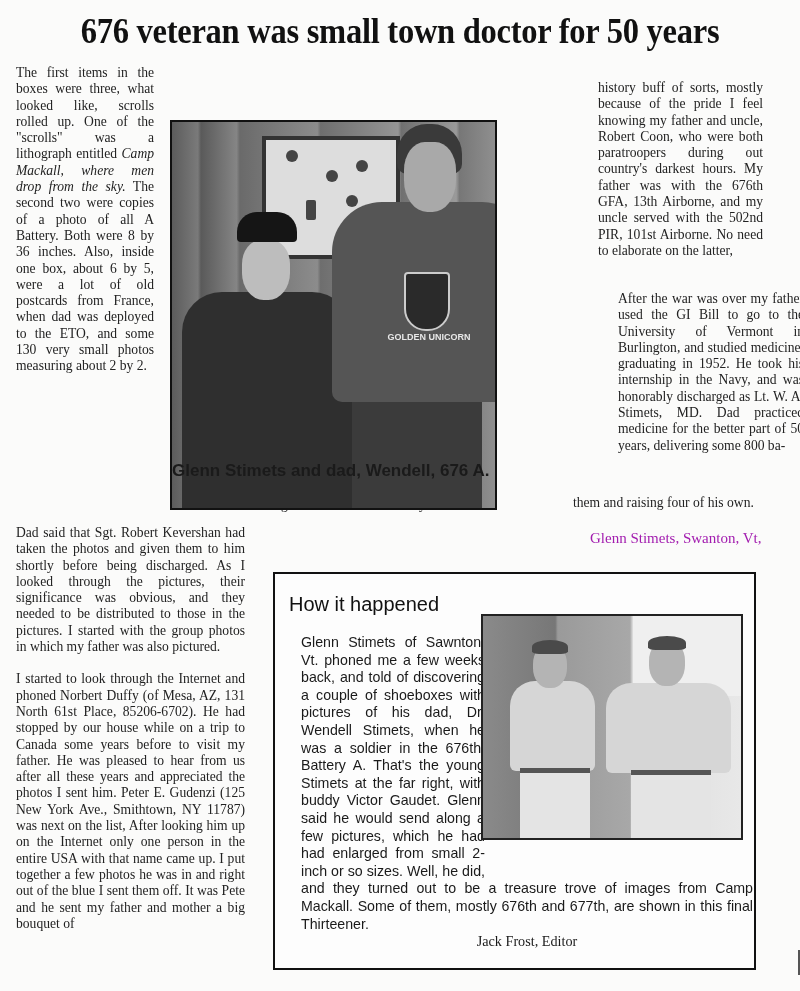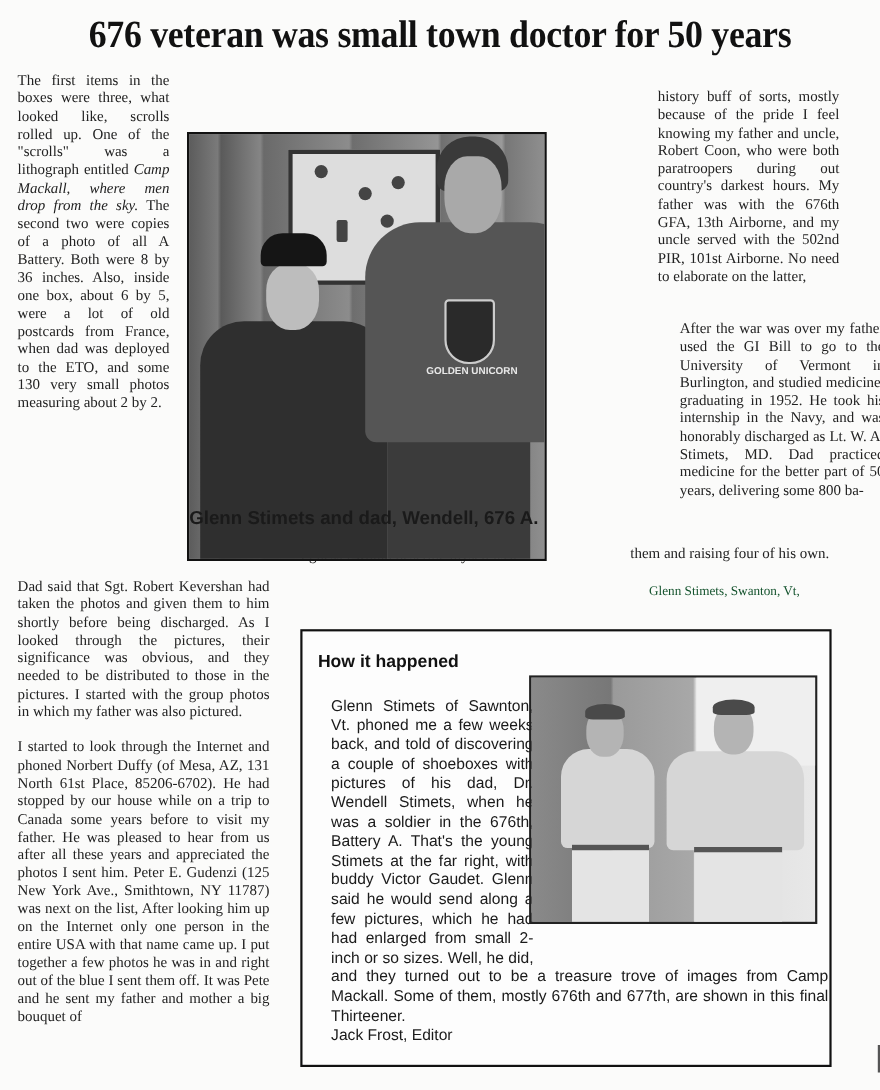--- a/index.html
+++ b/index.html
@@ -21,21 +21,21 @@
   }
   .serif-col p { margin: 0 0 16px 0; }
   .serif-col p.tight { margin: 0; }
   .serif-col em { font-style: italic; }
   .col1 { left: 16px; top: 65px; width: 138px; }
   .col-wide { left: 16px; top: 525px; width: 229px; }
   .col-mid { left: 273px; top: 497px; width: 230px; }
   .col-right-top { left: 598px; top: 80px; width: 165px; }
   .col-right-bot { left: 618px; top: 275px; width: 186px; }
   .bies-line { position: absolute; left: 573px; top: 495px; width: 215px; font-size: 13.6px; font-family: "Liberation Serif", serif; color: #222; }
-  .sig1 { position: absolute; left: 590px; top: 530px; font-size: 12px; font-family: "Liberation Serif", serif; color: #14532d; }
+  .sig1 { position: absolute; left: 590px; top: 530px; font-size: 15px; font-family: "Liberation Serif", serif; color: #a21caf; }
 
   .photo1 {
     position: absolute; left: 170px; top: 76px; width: 327px; height: 390px;
     border: 2px solid #111; box-sizing: border-box; overflow: hidden;
     background: linear-gradient(90deg, #5c5c5c 0%, #7a7a7a 8%, #5a5a5a 9%, #858585 20%, #6a6a6a 21%, #8c8c8c 45%, #6e6e6e 46%, #959595 70%, #707070 71%, #9a9a9a 88%, #777 89%, #8f8f8f 100%);
     margin-top: 44px;
   }
   .photo1 .frame { position: absolute; left: 90px; top: 14px; width: 130px; height: 115px; background: #ddd; border: 4px solid #333; }
   .photo1 .patch { position: absolute; width: 12px; height: 12px; border-radius: 50%; background: #444; }
   .photo1 .man-old { position: absolute; left: 10px; top: 90px; width: 175px; height: 300px; }
@@ -54,31 +54,31 @@
     position: absolute; left: 172px; top: 461px;
     font-family: "Liberation Sans", sans-serif; font-weight: bold; font-size: 17px; color: #1a1a1a;
   }
 
   .box {
     position: absolute; left: 273px; top: 572px; width: 483px; height: 398px;
     border: 2px solid #111; box-sizing: border-box; background: #fdfdfd;
   }
   .box-title {
     position: absolute; left: 14px; top: 19px; margin: 0;
-    font-family: "Liberation Sans", sans-serif; font-size: 16px; font-weight: bold; color: #111;
+    font-family: "Liberation Sans", sans-serif; font-size: 20px; font-weight: normal; color: #111;
   }
   .box-text {
     position: absolute; left: 26px; top: 60px; width: 452px;
     font-family: "Liberation Sans", sans-serif; font-size: 14.2px; line-height: 17.6px; color: #1a1a1a;
   }
   .box-text .float-photo {
     float: right; width: 262px; height: 229px; margin: 6px 0 4px 6px;
   }
   .box-text p { margin: 0; text-align: justify; }
-  .box-sig { text-align: left; }
+  .box-sig { text-align: center; font-family: Liberation Serif, serif; }
   .photo2 {
     position: absolute; left: 206px; top: 40px; width: 262px; height: 226px;
     border: 2px solid #222; box-sizing: border-box; overflow: hidden;
     background: linear-gradient(90deg, #8a8a8a 0%, #777 28%, #9a9a9a 29%, #a8a8a8 57%, #dcdcdc 58%, #e8e8e8 100%);
   }
   .photo2 .sky { position: absolute; left: 150px; top: 0; width: 112px; height: 80px; background: #efefef; }
   .photo2 .soldier { position: absolute; }
   .photo2 .s1 { left: 22px; top: 20px; width: 95px; height: 210px; }
   .photo2 .s2 { left: 118px; top: 12px; width: 135px; height: 220px; }
   .photo2 .head { position: absolute; background: #b4b4b4; border-radius: 45%; }

